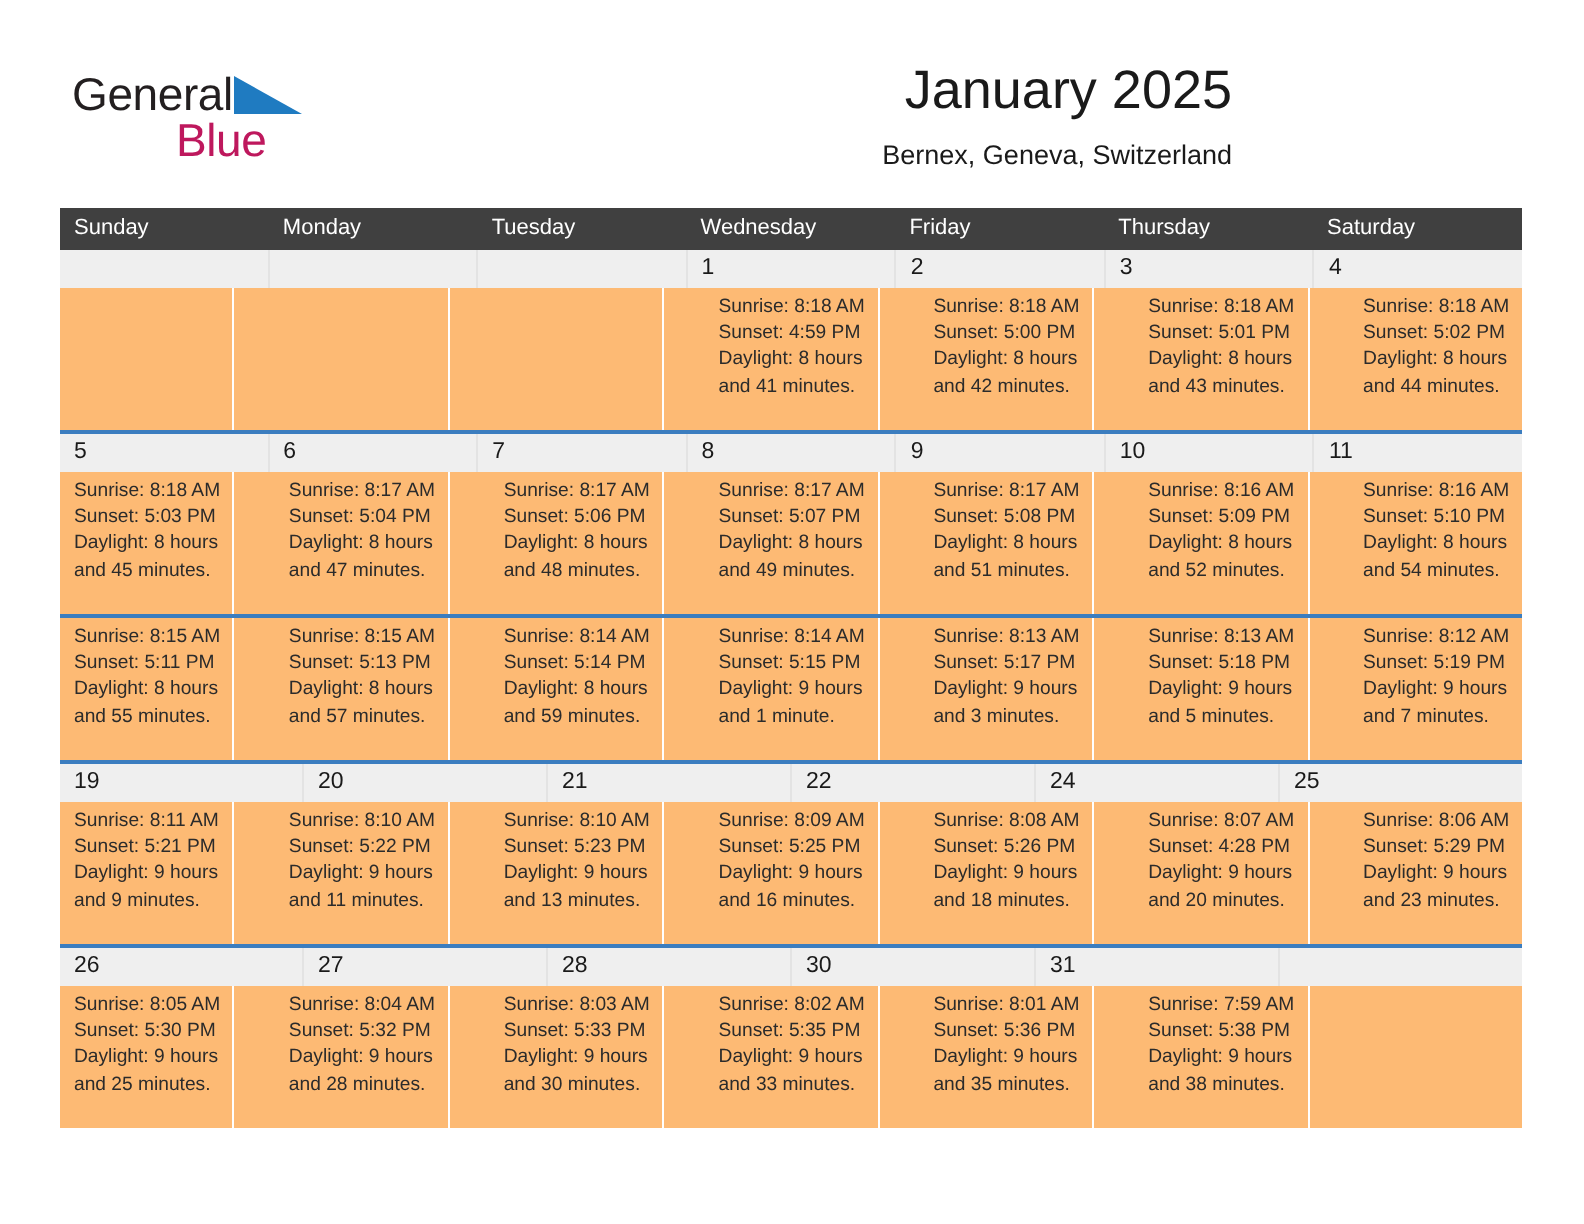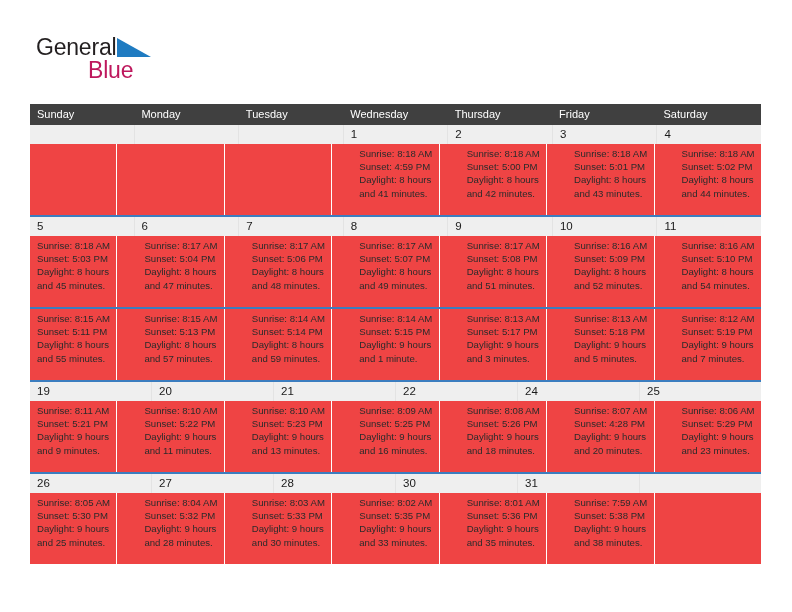--- a/index.html
+++ b/index.html
@@ -114,21 +114,21 @@
     border-top: none;
   }
   .week-daynums {
     display: flex;
     background: #efefef;
     height: 19px;
   }
   .week-body {
     display: flex;
     height: 71px;
-    background: #ef4444;
+    background: #fdba74;
     gap: 20px;
   }
   .daynum-cell {
     flex: 1 1 0;
     box-sizing: border-box;
     font-size: 11.5px;
     line-height: 19px;
     color: #1a1a1a;
     padding-left: 7px;
     border-right: 1px solid #e3e3e3;
@@ -160,31 +160,35 @@
       <div class="brand-row1">
         <span class="brand-general">General</span><span class="brand-tri"><svg width="34" height="19" viewBox="0 0 34 19">
               <polygon points="0,19 34,19 0,0" fill="#1f7bc1"></polygon>
             </svg></span>
       </div>
       <div class="brand-row2">
         <span class="brand-blue">Blue</span>
       </div>
     </div>
 
+    <div class="titles">
+      <div class="cal-title">January 2025</div>
+      <div class="cal-subtitle">Bernex, Geneva, Switzerland</div>
+    </div>
 
   </div>
 
   <div class="calendar">
     <div class="dow-row" id="dow-row">
         <div class="dow">Sunday</div>
         <div class="dow">Monday</div>
         <div class="dow">Tuesday</div>
         <div class="dow">Wednesday</div>
+        <div class="dow">Friday</div>
         <div class="dow">Thursday</div>
-        <div class="dow">Friday</div>
         <div class="dow">Saturday</div>
       </div>
     <div id="weeks-container">
         <div class="week">
           <div class="week-daynums">
             <div class="daynum-cell"></div>
             <div class="daynum-cell"></div>
             <div class="daynum-cell"></div>
             <div class="daynum-cell">1</div>
             <div class="daynum-cell">2</div>

